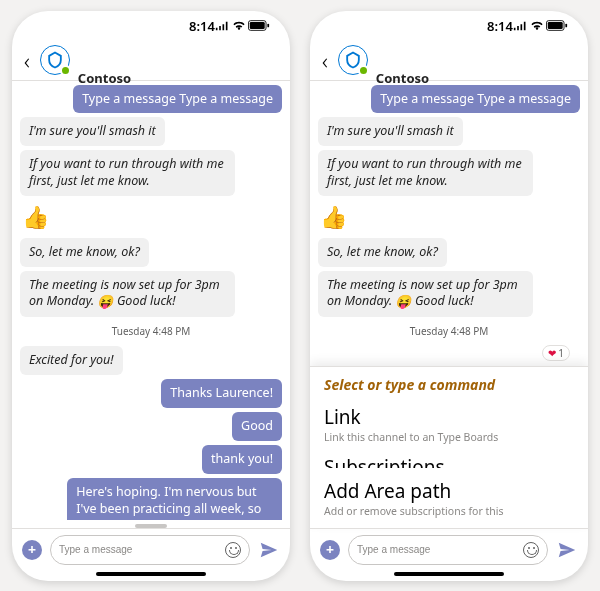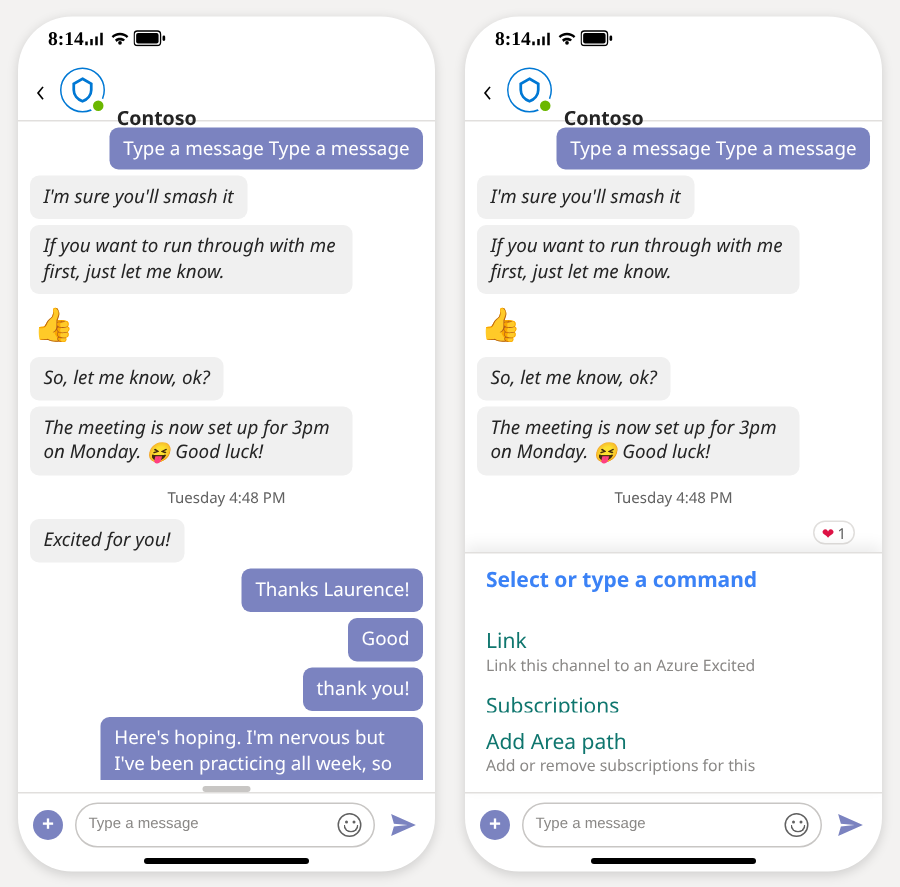--- a/index.html
+++ b/index.html
@@ -20,27 +20,26 @@
     border-radius: 36px;
     box-shadow: 0 2px 8px rgba(0,0,0,0.15);
     overflow: hidden;
     position: relative;
     display: flex;
     flex-direction: column;
   }
   .status-bar {
     height: 30px;
     display: flex;
-    justify-content: flex-start;
+    justify-content: flex-end;
     align-items: center;
     padding: 0 20px;
     font-size: 13px;
     font-weight: 600;
     color: #000;
-    font-family: Liberation Serif, serif;
   }
   .status-right { display: flex; align-items: center; gap: 2px; }
   .header {
     height: 40px;
     display: flex;
     align-items: center;
     padding: 0 10px;
     gap: 8px;
     border-bottom: 1px solid #e1dfdd;
   }
@@ -175,25 +174,26 @@
     margin: 3px auto 5px;
   }
   
   .command-sheet {
     background: #fff;
     border-top: 1px solid #e1dfdd;
     padding: 8px 14px 0;
     box-shadow: 0 -4px 10px rgba(0,0,0,0.08);
   }
   .sheet-title {
-    font-size: 14px; font-weight: 700; color: #3b82f6;
-    margin-bottom: 22px;
+    font-size: 14px; font-weight: 700; color: #a16207;
+    margin-bottom: 10px;
+    font-style: italic;
   }
   .cmd-item { margin-bottom: 10px; }
-  .cmd-title { font-size: 14px; color: #0f766e; }
+  .cmd-title { font-size: 19px; color: #000000; }
   .cmd-sub { font-size: 10.5px; color: #8a8886; }
   .cutoff { height: 14px; overflow: hidden; }
   .inline-emoji { display:inline-block; font-size:13px; vertical-align:middle; }
 </style>
 </head>
 <body>
 
 <div class="phone">
   <div class="status-bar">
     <span>8:14</span>
@@ -308,21 +308,21 @@
     <span class="reaction">
         <span class="ico">❤</span>
         <span>1</span>
       </span>
   </div>
 
   <div class="command-sheet">
     <div class="sheet-title">Select or type a command</div>
     <div class="cmd-item">
       <div class="cmd-title">Link</div>
-      <div class="cmd-sub">Link this channel to an Azure Excited</div>
+      <div class="cmd-sub">Link this channel to an Type Boards</div>
     </div>
     <div class="cmd-item cutoff">
       <div class="cmd-title">Subscriptions</div>
     </div>
     <div class="cmd-item">
       <div class="cmd-title">Add Area path</div>
       <div class="cmd-sub">Add or remove subscriptions for this</div>
     </div>
   </div>
 

